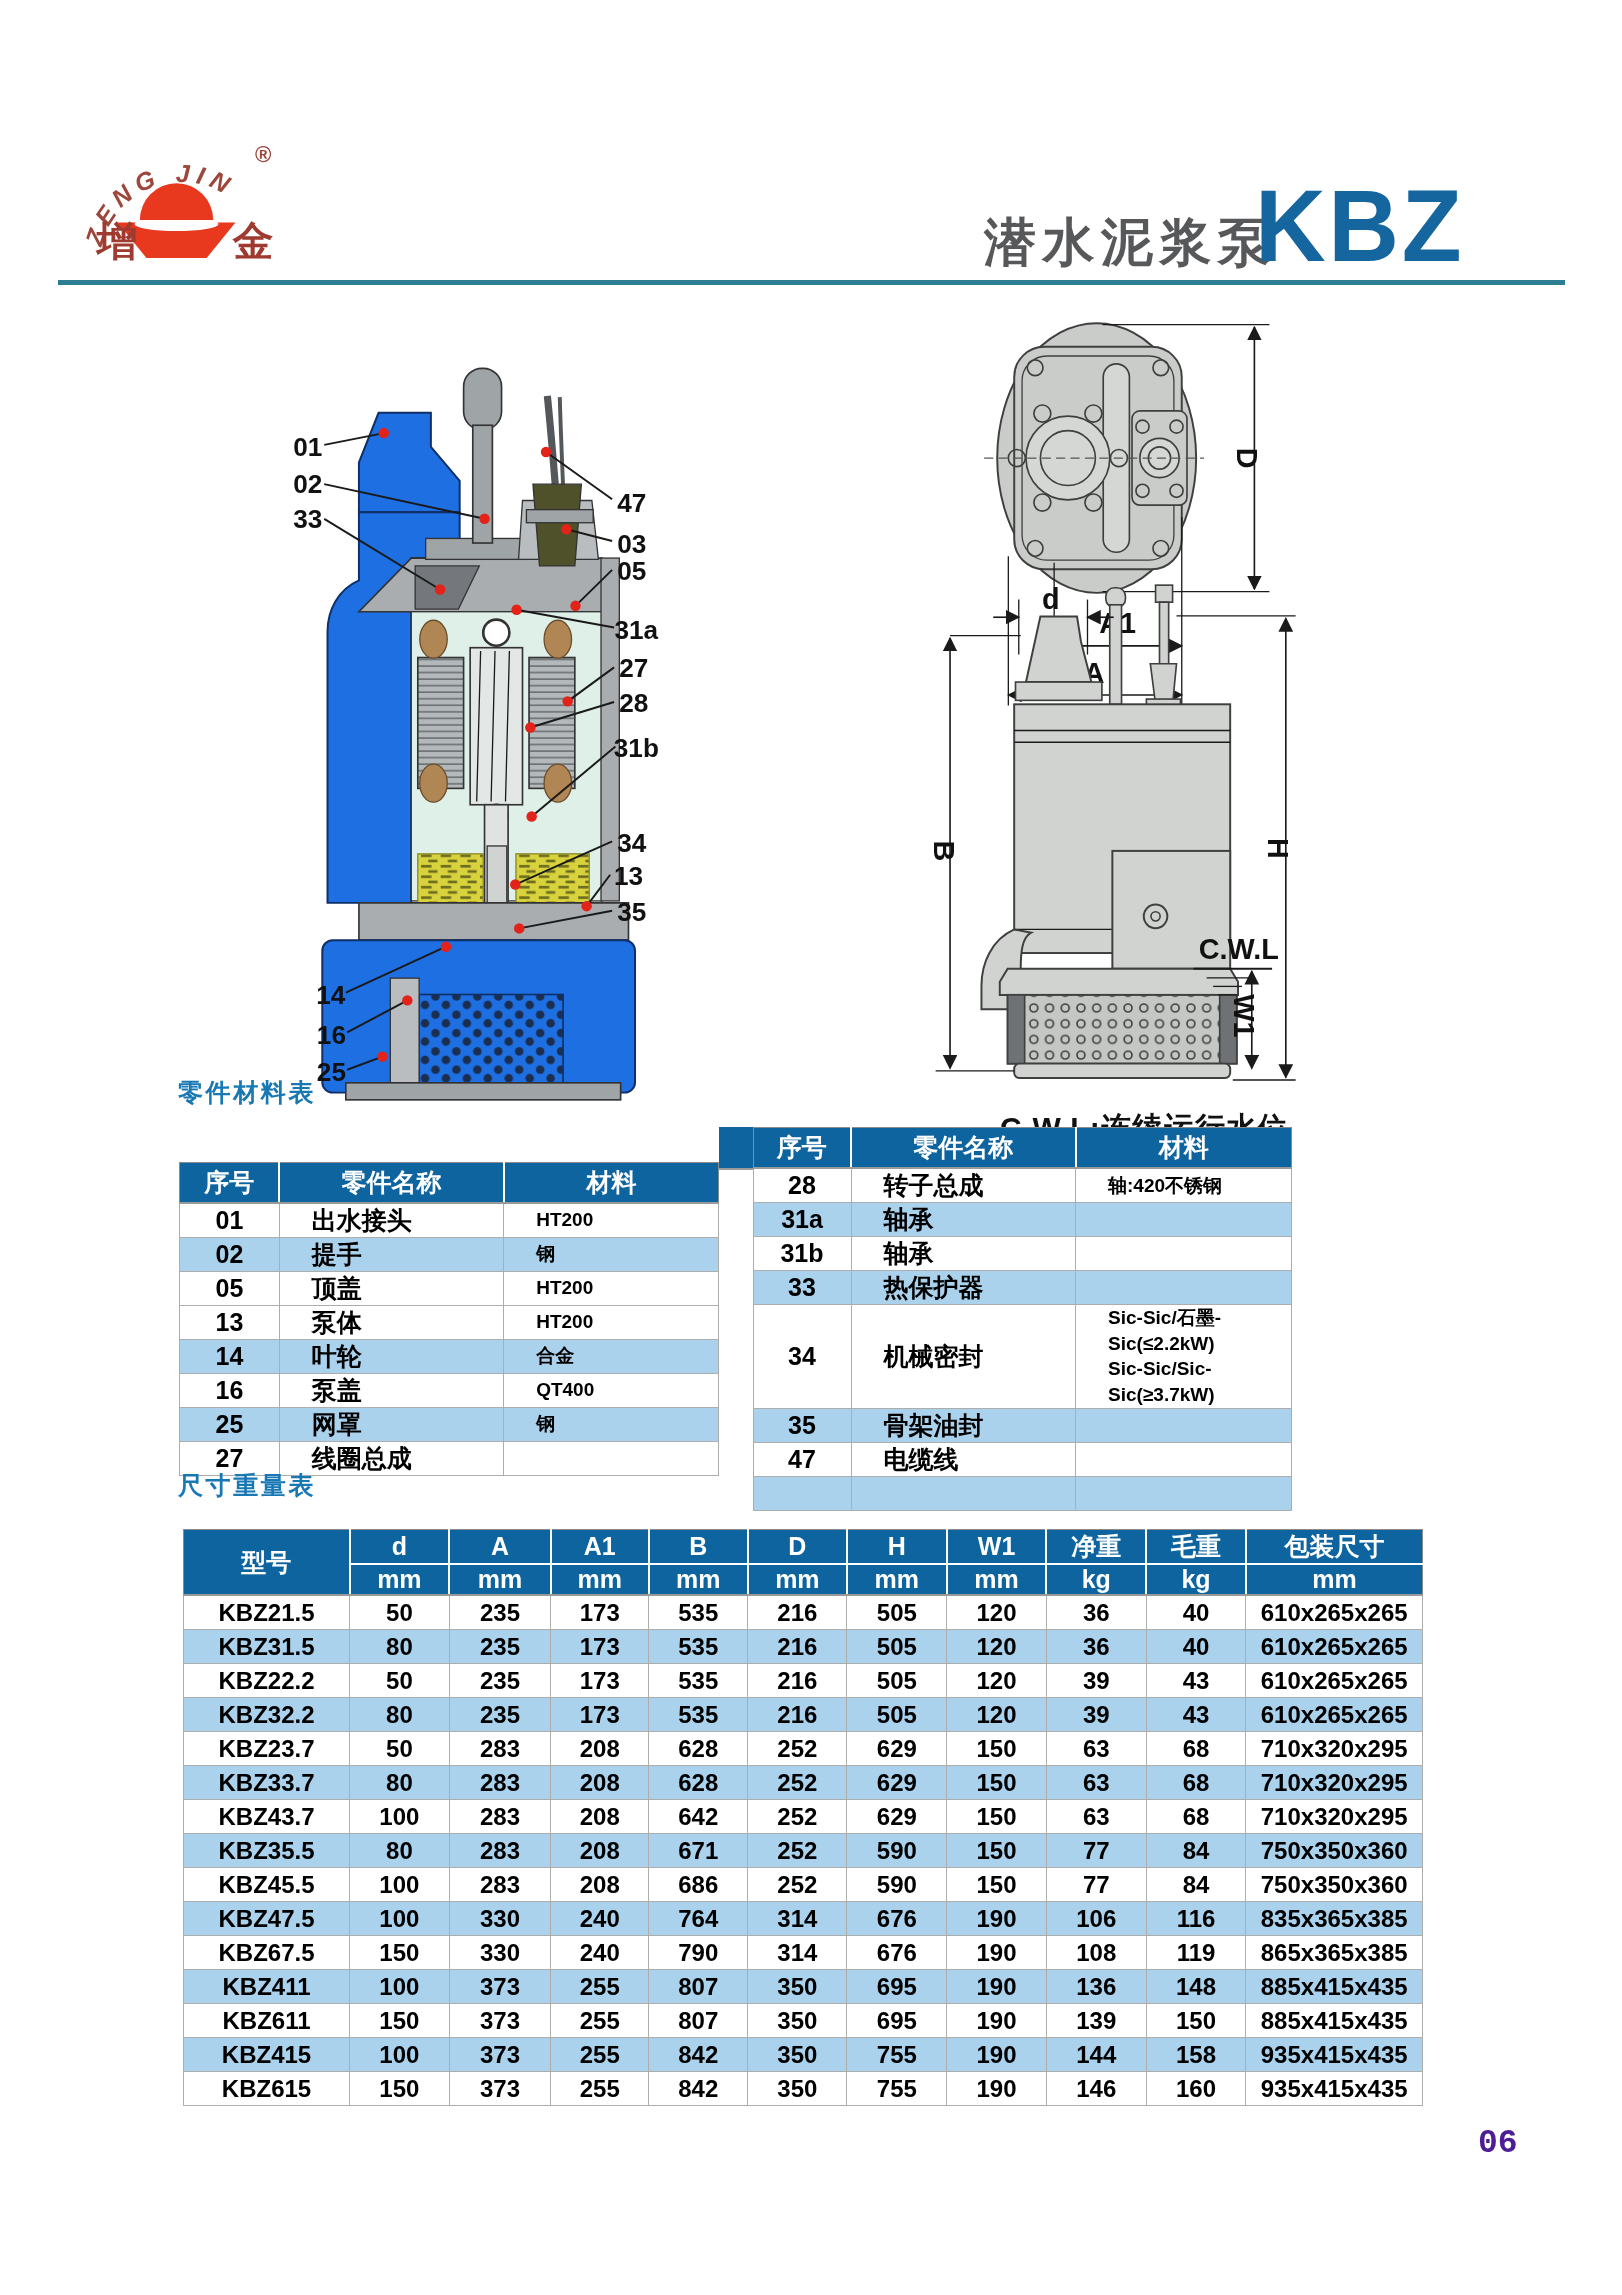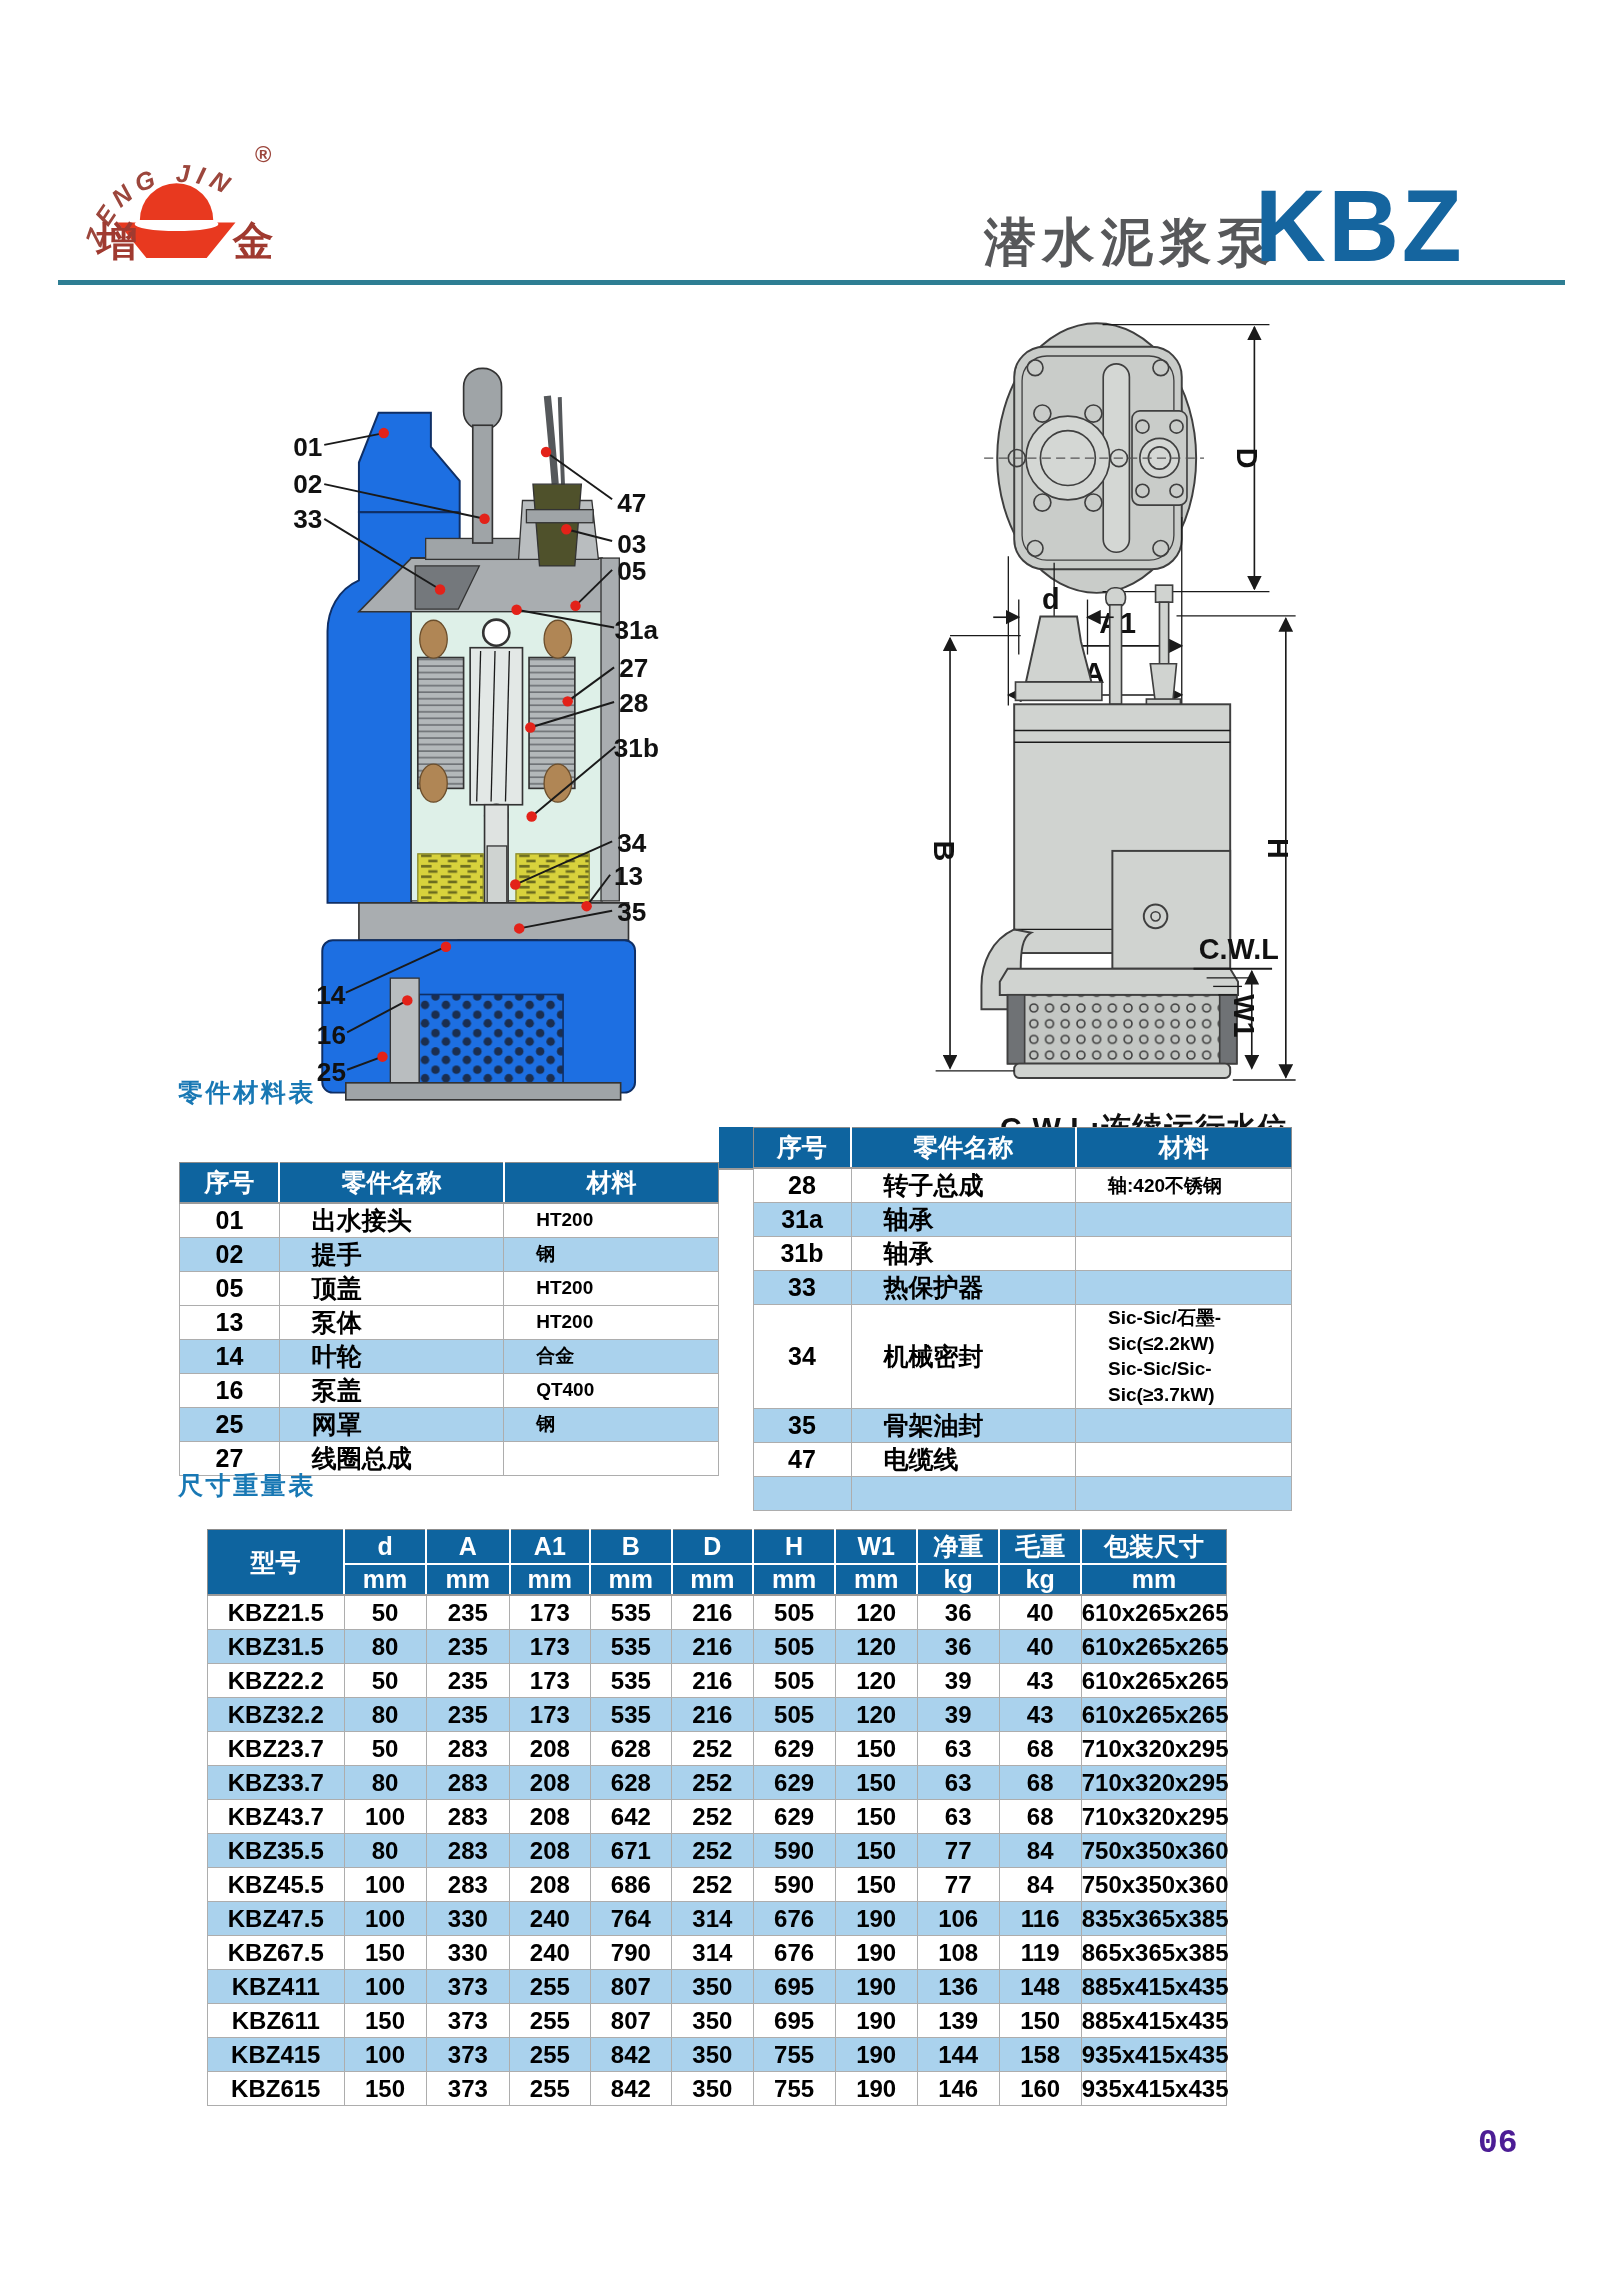--- a/index.html
+++ b/index.html
@@ -56,21 +56,21 @@
   .ztab tr.zb td{background:#aad2ed;}
   .ztab tr.tall td{height:68px;}
   .ztab td.c-no{text-align:center;}
   .ztab td.c-name,.ztab td.c-mat{padding-left:32px;text-align:left;}
   .ztab td.c-mat{white-space:pre-line;font-size:19px;line-height:1.35;}
   #parts-spacer{width:37px;align-self:stretch;}
   #parts-spacer .sp-head{height:41px;background:#0e649f;border-bottom:2px solid #9a9a9a;}
 
   
   #dims-wrap{left:183px;top:1529px;width:1240px;}
-  #dims-table{width:1020px;border-collapse:collapse;table-layout:fixed;border:1.3px solid #8c8c8c;margin-left:24px;}
+  #dims-table{width:1240px;border-collapse:collapse;table-layout:fixed;border:1.3px solid #8c8c8c;}
   #dims-table th{
     background:#0e649f;color:#fff;font-size:25px;font-weight:bold;height:29px;
     border-right:2px solid #fff;border-bottom:2px solid #fff;padding:0;
   }
   #dims-table th.model-h{border-bottom:2px solid #9a9a9a;}
   #dims-table tr.units th{border-bottom:2px solid #9a9a9a;}
   #dims-table th:last-child{border-right:1.3px solid #8c8c8c;}
   #dims-table td{
     font-size:24px;font-weight:bold;color:#000;height:33px;text-align:center;
     border:1.3px solid #adadad;background:#fff;padding:0;

